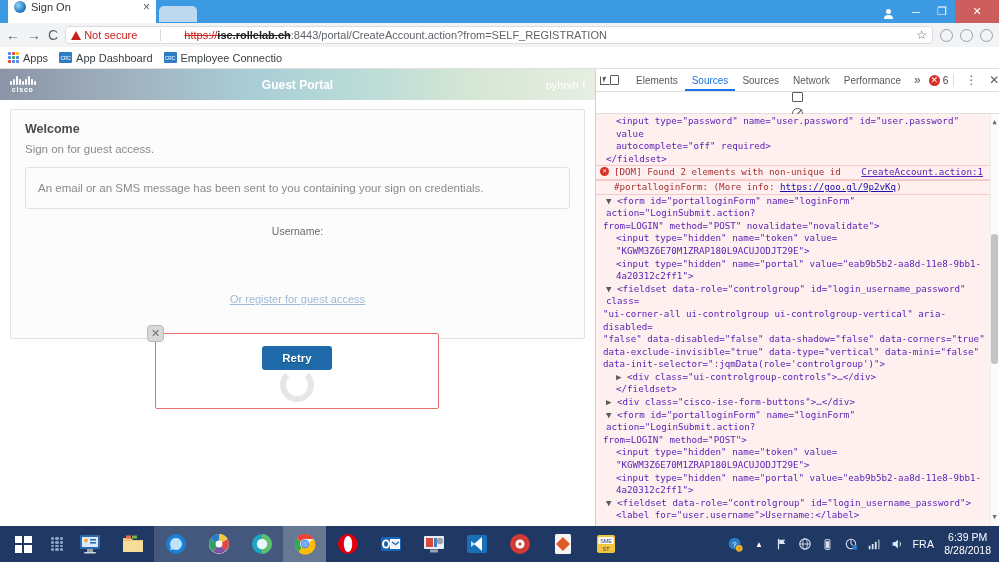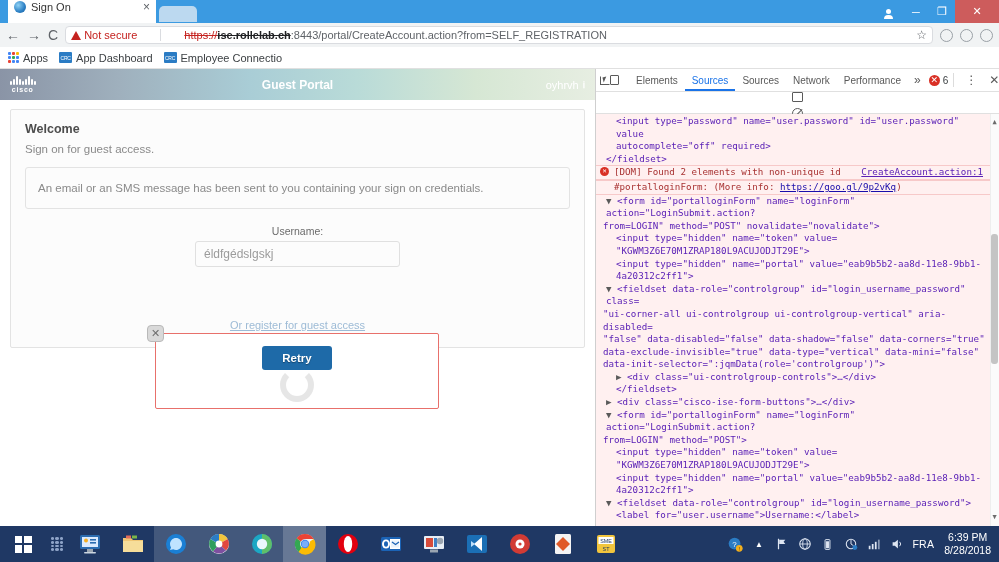--- a/index.html
+++ b/index.html
@@ -401,21 +401,20 @@
       </div>
     </div>
 
     <div class="content-card">
       <div class="welcome-title">Welcome</div>
       <div class="welcome-sub">Sign on for guest access.</div>
       <div class="notice-box">An email or an SMS message has been sent to you containing your sign on credentials.</div>
 
       <div class="form-area">
         <label class="field-label">Username:</label>
-        <input class="field-input" value="éldfgédslgskj" style="">
         <span class="register-link">Or register for guest access</span>
       </div>
     </div>
 
     <div class="modal">
       <div class="modal-close">✕</div>
       <div class="modal-spinner"></div>
       <button class="retry-btn">Retry</button>
     </div>
   </div>

